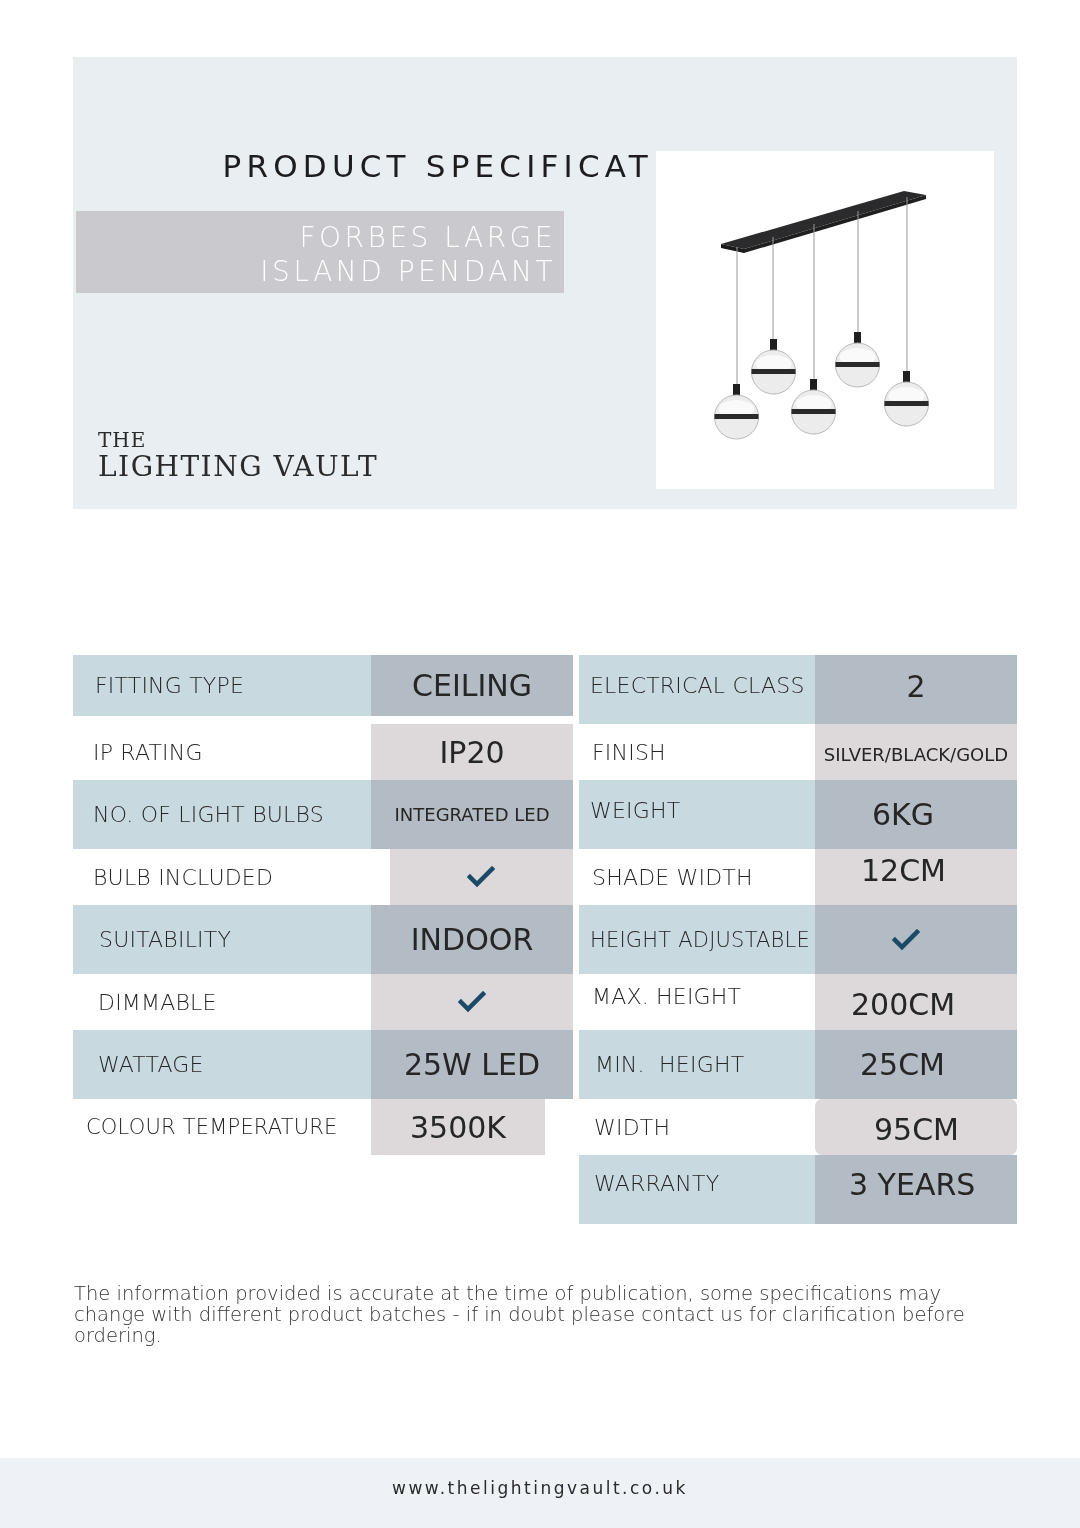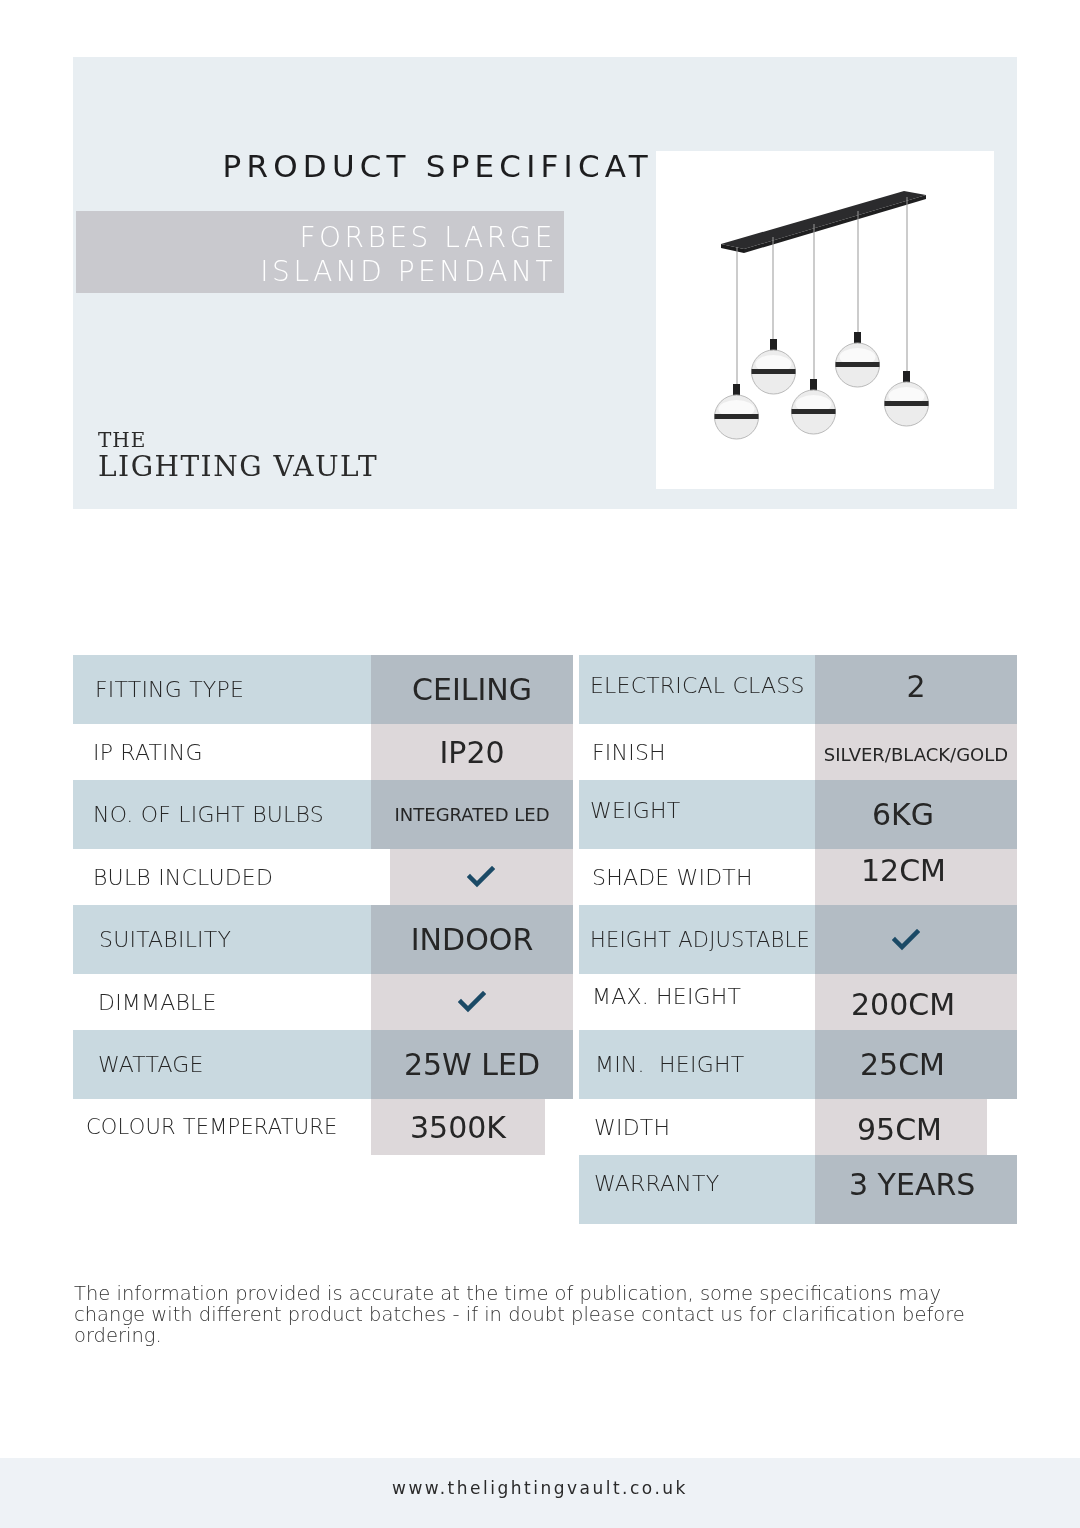--- a/index.html
+++ b/index.html
@@ -122,21 +122,21 @@
         <rect x="247" y="220" width="7" height="14" fill="#1f1f20"></rect>
         <circle cx="250.5" cy="253" r="22" fill="#ececec" stroke="#b9b9b9" stroke-width="1"></circle>
         <ellipse cx="250.5" cy="245" rx="18" ry="9" fill="#fafafa"></ellipse>
         <rect x="228.5" y="250" width="44" height="5" fill="#2a2a2a"></rect>
       </g>
     </svg>
   </div>
 </section>
 
 <div class="spec-table" id="table-left" style="left:73px; top:655px; width:500px; height:569px;">
-  <div class="spec-row row-shaded" style="top:0; height:69px; width:500px;">
+  <div class="spec-row row-shaded" style="top:0; height:61px; width:500px;">
     <div class="spec-label" style="width:298px; padding-left:22px;">FITTING TYPE</div>
     <div class="spec-value" style="width:202px;">CEILING</div>
   </div>
   <div class="spec-row row-plain" style="top:69px; height:56px; width:500px;">
     <div class="spec-label" style="width:298px;">IP RATING</div>
     <div class="spec-value" style="width:202px;">IP20</div>
   </div>
   <div class="spec-row row-shaded" style="top:125px; height:69px; width:500px;justify-content:flex-end;">
     <div class="spec-label" style="width:298px;">NO. OF LIGHT BULBS</div>
     <div class="spec-value value-xsmall" style="width:202px;">INTEGRATED LED</div>
@@ -199,21 +199,21 @@
   <div class="spec-row row-plain" style="top:319px; height:56px; width:438px;">
     <div class="spec-label" style="width:236px; padding-left:13px; align-items:flex-start; padding-top:10px;">MAX. HEIGHT</div>
     <div class="spec-value" style="width:202px; justify-content:flex-start; padding-left:36px; padding-top:4px;">200CM</div>
   </div>
   <div class="spec-row row-shaded" style="top:375px; height:69px; width:438px;">
     <div class="spec-label" style="width:236px; padding-left:16px; white-space:pre;">MIN.  HEIGHT</div>
     <div class="spec-value" style="width:202px; justify-content:flex-start; padding-left:45px;">25CM</div>
   </div>
   <div class="spec-row row-plain" style="top:444px; height:56px; width:438px;">
     <div class="spec-label" style="width:236px; padding-left:15px;">WIDTH</div>
-    <div class="spec-value" style="width:172px; justify-content:flex-start; padding-left:42px; padding-top:4px;">95CM</div>
+    <div class="spec-value" style="width:202px; justify-content:flex-start; padding-left:59px; padding-top:4px;border-radius:7px;">95CM</div>
   </div>
   <div class="spec-row row-shaded" style="top:500px; height:69px; width:438px;">
     <div class="spec-label" style="width:236px; padding-left:15px; align-items:flex-start; padding-top:16px;">WARRANTY</div>
     <div class="spec-value" style="width:202px; justify-content:flex-start; padding-left:34px; align-items:flex-start; padding-top:12px;">3 YEARS</div>
   </div>
 </div>
 
 <p class="disclaimer">The information provided is accurate at the time of publication, some specifications may change with different product batches - if in doubt please contact us for clarification before ordering.</p>
 
 <footer class="footer">

